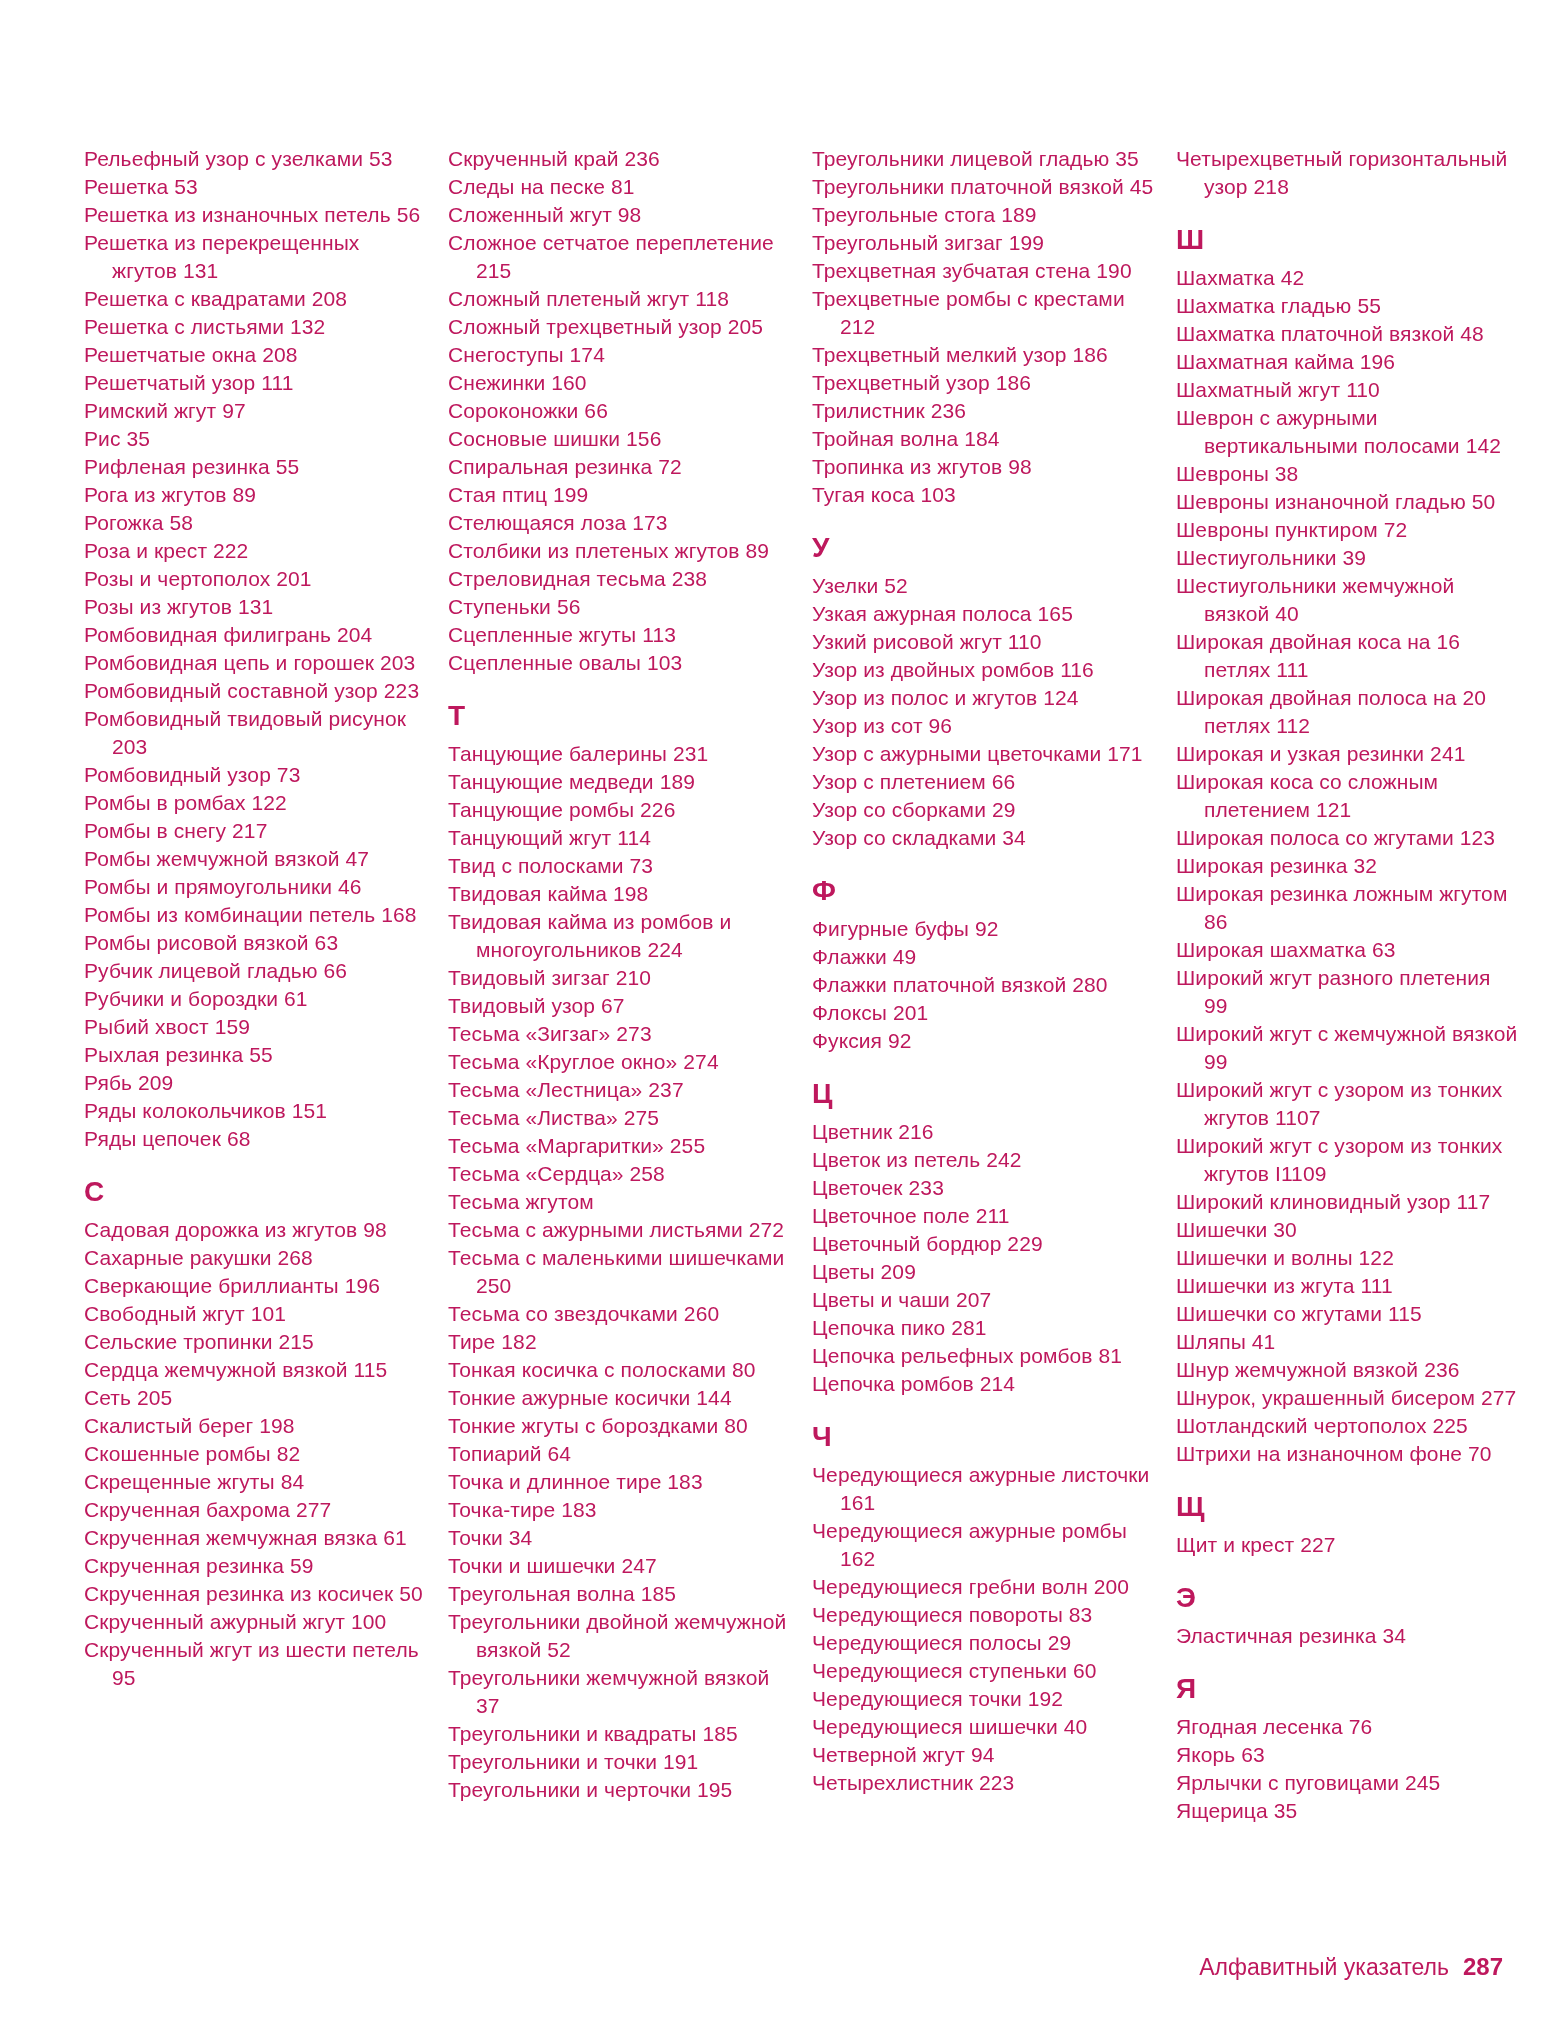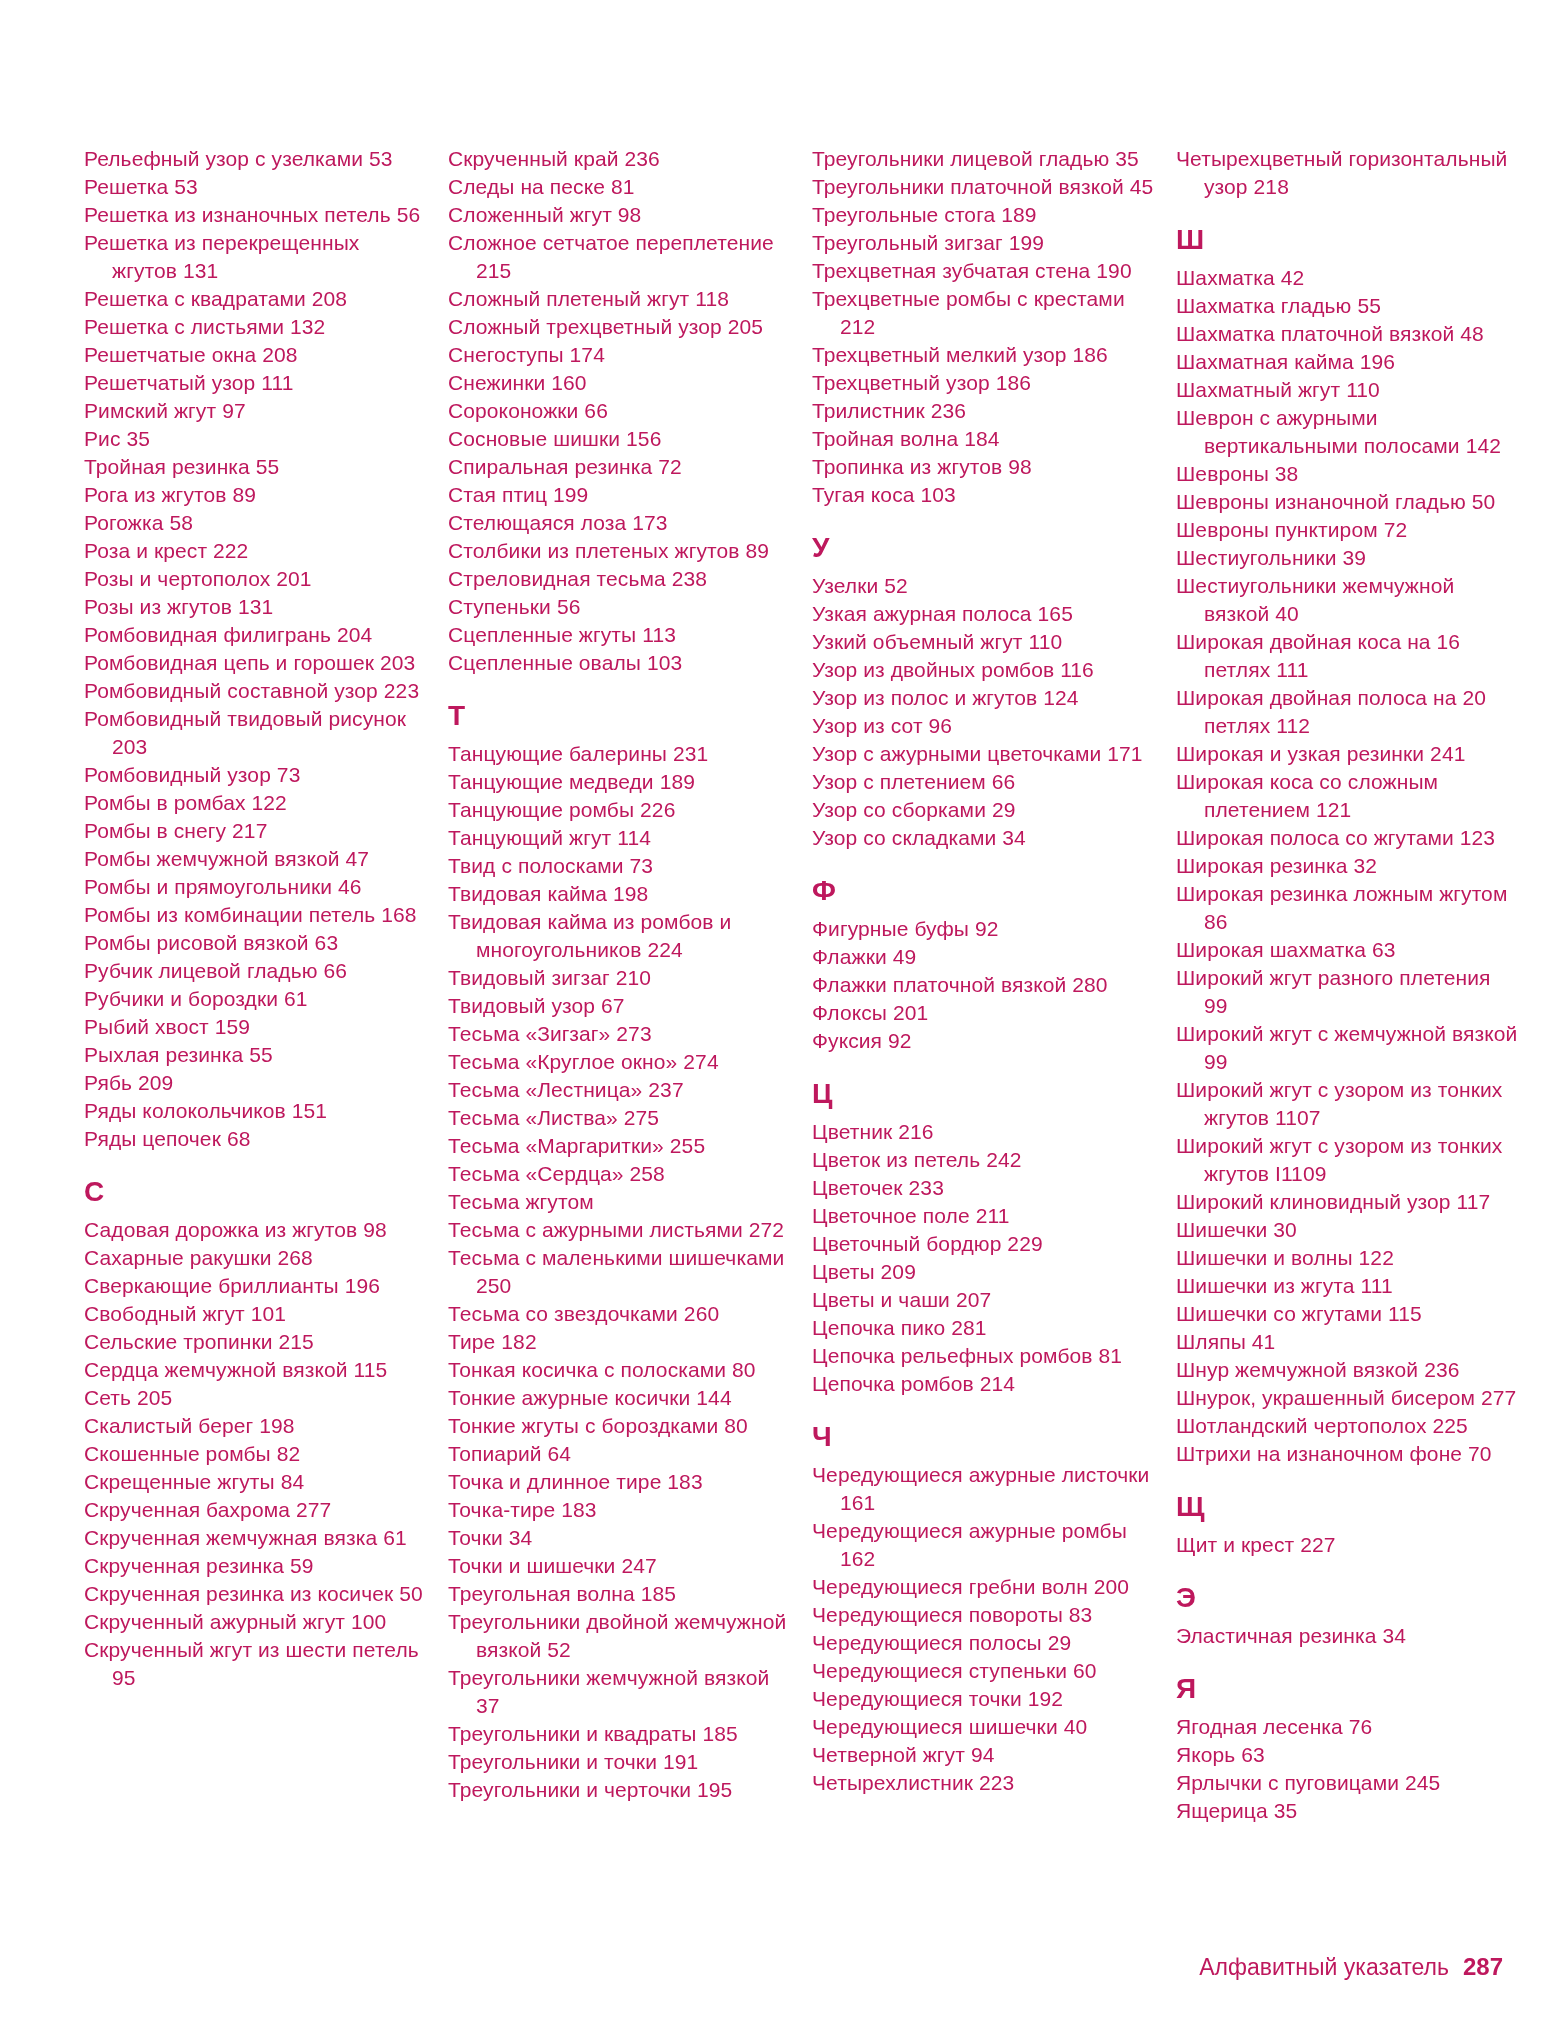--- a/index.html
+++ b/index.html
@@ -62,21 +62,21 @@
           <p class="entry"><span class="t">Рельефный узор с узелками</span> <span class="p">53</span></p>
           <p class="entry"><span class="t">Решетка</span> <span class="p">53</span></p>
           <p class="entry"><span class="t">Решетка из изнаночных петель</span> <span class="p">56</span></p>
           <p class="entry"><span class="t">Решетка из перекрещенных жгутов</span> <span class="p">131</span></p>
           <p class="entry"><span class="t">Решетка с квадратами</span> <span class="p">208</span></p>
           <p class="entry"><span class="t">Решетка с листьями</span> <span class="p">132</span></p>
           <p class="entry"><span class="t">Решетчатые окна</span> <span class="p">208</span></p>
           <p class="entry"><span class="t">Решетчатый узор</span> <span class="p">111</span></p>
           <p class="entry"><span class="t">Римский жгут</span> <span class="p">97</span></p>
           <p class="entry"><span class="t">Рис</span> <span class="p">35</span></p>
-          <p class="entry"><span class="t">Тройная резинка</span> <span class="p">55</span></p>
+          <p class="entry"><span class="t">Рифленая резинка</span> <span class="p">55</span></p>
           <p class="entry"><span class="t">Рога из жгутов</span> <span class="p">89</span></p>
           <p class="entry"><span class="t">Рогожка</span> <span class="p">58</span></p>
           <p class="entry"><span class="t">Роза и крест</span> <span class="p">222</span></p>
           <p class="entry"><span class="t">Розы и чертополох</span> <span class="p">201</span></p>
           <p class="entry"><span class="t">Розы из жгутов</span> <span class="p">131</span></p>
           <p class="entry"><span class="t">Ромбовидная филигрань</span> <span class="p">204</span></p>
           <p class="entry"><span class="t">Ромбовидная цепь и горошек</span> <span class="p">203</span></p>
           <p class="entry"><span class="t">Ромбовидный составной узор</span> <span class="p">223</span></p>
           <p class="entry"><span class="t">Ромбовидный твидовый рисунок</span> <span class="p">203</span></p>
           <p class="entry"><span class="t">Ромбовидный узор</span> <span class="p">73</span></p>
@@ -185,21 +185,21 @@
           <p class="entry"><span class="t">Трехцветный узор</span> <span class="p">186</span></p>
           <p class="entry"><span class="t">Трилистник</span> <span class="p">236</span></p>
           <p class="entry"><span class="t">Тройная волна</span> <span class="p">184</span></p>
           <p class="entry"><span class="t">Тропинка из жгутов</span> <span class="p">98</span></p>
           <p class="entry"><span class="t">Тугая коса</span> <span class="p">103</span></p>
         </section>
         <section class="sec">
           <div class="letter">У</div>
           <p class="entry"><span class="t">Узелки</span> <span class="p">52</span></p>
           <p class="entry"><span class="t">Узкая ажурная полоса</span> <span class="p">165</span></p>
-          <p class="entry"><span class="t">Узкий объемный жгут</span> <span class="p">110</span></p>
+          <p class="entry"><span class="t">Узкий рисовой жгут</span> <span class="p">110</span></p>
           <p class="entry"><span class="t">Узор из двойных ромбов</span> <span class="p">116</span></p>
           <p class="entry"><span class="t">Узор из полос и жгутов</span> <span class="p">124</span></p>
           <p class="entry"><span class="t">Узор из сот</span> <span class="p">96</span></p>
           <p class="entry"><span class="t">Узор с ажурными цветочками</span> <span class="p">171</span></p>
           <p class="entry"><span class="t">Узор с плетением</span> <span class="p">66</span></p>
           <p class="entry"><span class="t">Узор со сборками</span> <span class="p">29</span></p>
           <p class="entry"><span class="t">Узор со складками</span> <span class="p">34</span></p>
         </section>
         <section class="sec">
           <div class="letter">Ф</div>

